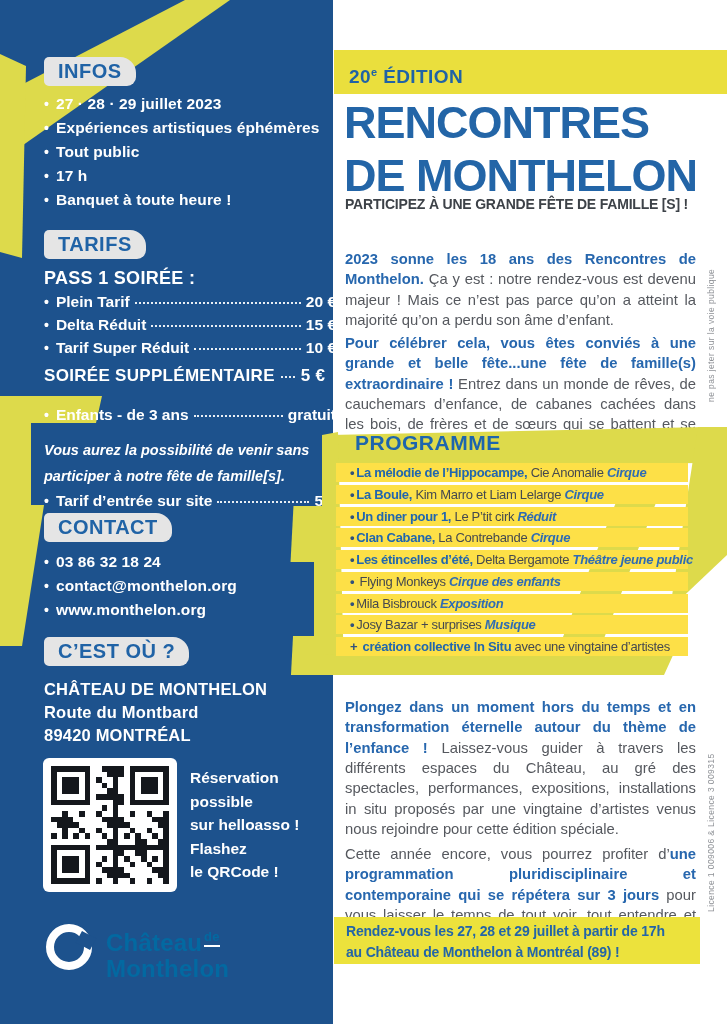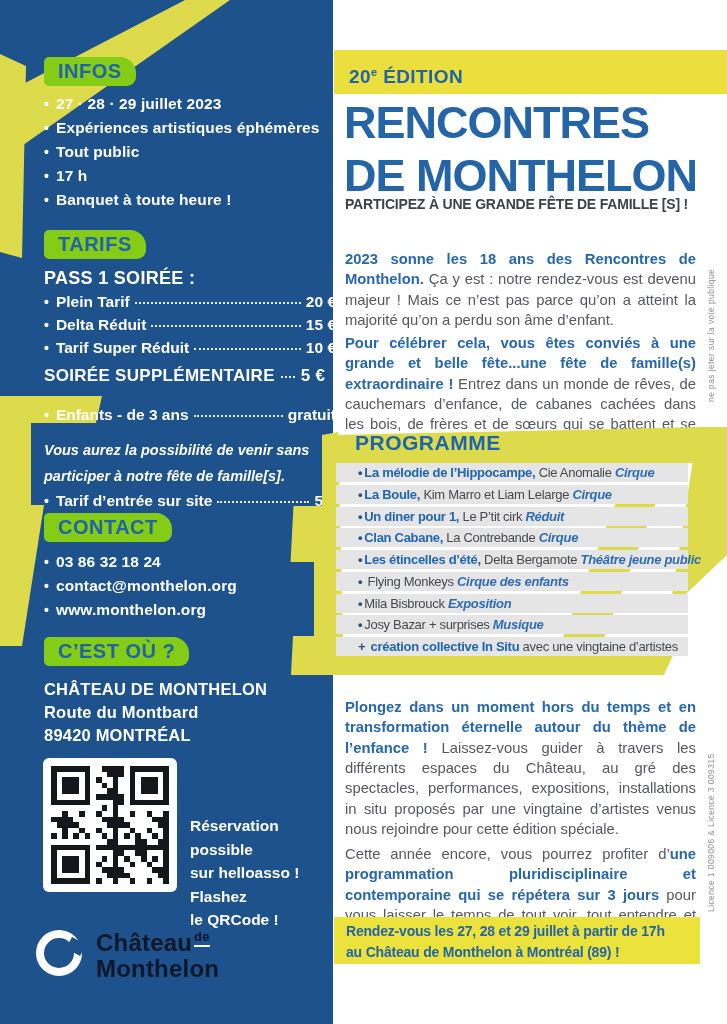--- a/index.html
+++ b/index.html
@@ -12,38 +12,38 @@
   .deco{position:absolute;background:#ddda4b;z-index:1;}
   .deco-top-diag{left:0;top:0;width:240px;height:150px;clip-path:polygon(185px 0,230px 0,16px 150px,0 150px,0 96px);}
   .deco-top-bar{left:0;top:54px;width:26px;height:204px;clip-path:polygon(0 0,26px 12px,22px 204px,0 198px);}
   .deco-bracket{left:0;top:396px;width:104px;height:120px;clip-path:polygon(0 0,102px 0,96px 27px,31px 27px,31px 120px,0 120px);}
   .deco-z{left:0;top:505px;width:46px;height:141px;clip-path:polygon(0 0,44px 0,22px 141px,0 141px);}
   .deco-b1{left:292px;top:506px;width:41px;height:56px;transform:skewX(-3deg);}
   .deco-b2{left:314px;top:506px;width:19px;height:169px;}
   .deco-b3{left:292px;top:636px;width:41px;height:39px;transform:skewX(-3deg);}
 
   .badge{
-    position:absolute;left:44px;z-index:3;background:#84cc16;color:#2063a6;
+    position:absolute;left:44px;z-index:3;background:#e5e5e5;color:#2063a6;
     font-weight:700;font-size:20px;letter-spacing:.5px;padding:3px 14px;
     border-radius:5px 16px 9px 5px;white-space:nowrap;
   }
   .lc{position:absolute;z-index:2;color:#ffffff;}
   .blist .li{display:flex;align-items:baseline;font-size:15.5px;font-weight:700;line-height:24px;letter-spacing:.1px;}
   .blist .b{margin-right:7px;font-size:14px;}
   .sect-title{font-weight:700;font-size:18px;letter-spacing:.3px;}
   .trow{display:flex;align-items:baseline;width:292px;font-size:15.5px;font-weight:700;line-height:23px;}
   .trow .b{margin-right:7px;font-size:14px;}
   .dots{flex:1 1 auto;border-bottom:2px dotted rgba(255,255,255,.9);margin:0 5px;transform:translateY(-3px);min-width:12px;}
   .dots-short{flex:0 0 14px;border-bottom:2px dotted rgba(255,255,255,.9);margin:0 6px;transform:translateY(-3px);}
   .note{font-style:italic;font-weight:600;font-size:14.5px;line-height:26px;width:300px;}
   .addr{font-weight:700;font-size:16.5px;line-height:23px;letter-spacing:.2px;}
   .qr-box{position:absolute;left:43px;top:758px;width:134px;height:134px;background:#fff;border-radius:6px;z-index:3;display:flex;align-items:center;justify-content:center;}
   .qr-box svg{width:118px;height:118px;}
-  .qr-note{position:absolute;left:190px;top:766px;z-index:3;color:#fff;font-weight:700;font-size:15.5px;line-height:23.5px;margin-top:48px;}
-  .logo{position:absolute;left:36px;top:924px;z-index:3;display:flex;align-items:center;color:#0f172a;}
+  .qr-note{position:absolute;left:190px;top:766px;z-index:3;color:#fff;font-weight:700;font-size:15.5px;line-height:23.5px;}
+  .logo{position:absolute;left:46px;top:924px;z-index:3;display:flex;align-items:flex-start;color:#0369a1;}
   .logo-ring{position:relative;width:30px;height:30px;border:8px solid #fff;border-radius:50%;display:inline-block;}
   .logo-notch{position:absolute;width:16px;height:13px;background:#1d528d;right:-10px;top:2px;transform:rotate(28deg);}
   .logo-text{margin-left:14px;font-weight:700;font-size:24px;line-height:26px;letter-spacing:.2px;}
   .logo-de{font-size:13px;vertical-align:10px;border-bottom:2px solid #fff;margin-left:2px;padding-bottom:1px;}
 
   
   .edition-band{position:absolute;left:334px;top:50px;width:393px;height:44px;background:#eadf3d;z-index:2;
     color:#2063a6;font-weight:700;font-size:19px;letter-spacing:.4px;line-height:44px;padding-left:15px;box-sizing:border-box;}
   .edition-band sup{font-size:11px;}
   .main-title{position:absolute;left:344px;top:96px;width:370px;color:#2365a7;font-weight:700;
@@ -57,22 +57,22 @@
 
   
   .prog{position:absolute;left:322px;top:427px;width:405px;height:248px;z-index:2;}
   .pshape{position:absolute;inset:0;background:#ddda4b;}
   .pg-top{clip-path:polygon(8px 8px,383px 0,380px 36px,0 40px);}
   .pg-left{clip-path:polygon(0 8px,16px 5px,22px 248px,0 248px);}
   .pg-right{clip-path:polygon(376px 0,405px 0,405px 128px,348px 182px);}
   .pg-leg{clip-path:polygon(300px 60px,340px 60px,268px 248px,226px 248px);}
   .pg-bottom{clip-path:polygon(0 228px,352px 226px,342px 248px,0 248px);}
   .prog-title{position:absolute;left:33px;top:4px;color:#1d65ad;font-weight:700;font-size:21px;letter-spacing:.5px;z-index:2;}
-  .prow{position:absolute;left:14px;width:352px;height:19px;background:#e5e5e5;z-index:2;
-    font-size:13px;line-height:19px;letter-spacing:-0.3px;white-space:nowrap;padding:0 22px;box-sizing:border-box;color:#45494f;}
+  .prow{position:absolute;left:14px;width:352px;height:19px;background:#fde047;z-index:2;
+    font-size:13px;line-height:19px;letter-spacing:-0.3px;white-space:nowrap;padding:0 14px;box-sizing:border-box;color:#45494f;}
   .prow .pb{color:#31517c;font-weight:700;margin-right:2px;}
   .prow .pt{color:#2166ae;font-weight:700;}
   .prow .pg2{color:#2f6cb3;font-weight:700;font-style:italic;}
 
   .footer-band{position:absolute;left:334px;top:917px;width:366px;height:47px;background:#ece23c;z-index:2;
     color:#2365a7;font-weight:700;font-size:14px;line-height:21px;letter-spacing:-0.2px;padding:4px 0 0 12px;box-sizing:border-box;}
 
   .vtext{position:absolute;z-index:2;color:#8f9297;font-size:8.5px;letter-spacing:.4px;
     writing-mode:vertical-rl;transform:rotate(180deg);white-space:nowrap;text-align:center;}
   .vt-top{left:706px;top:240px;height:190px;}

